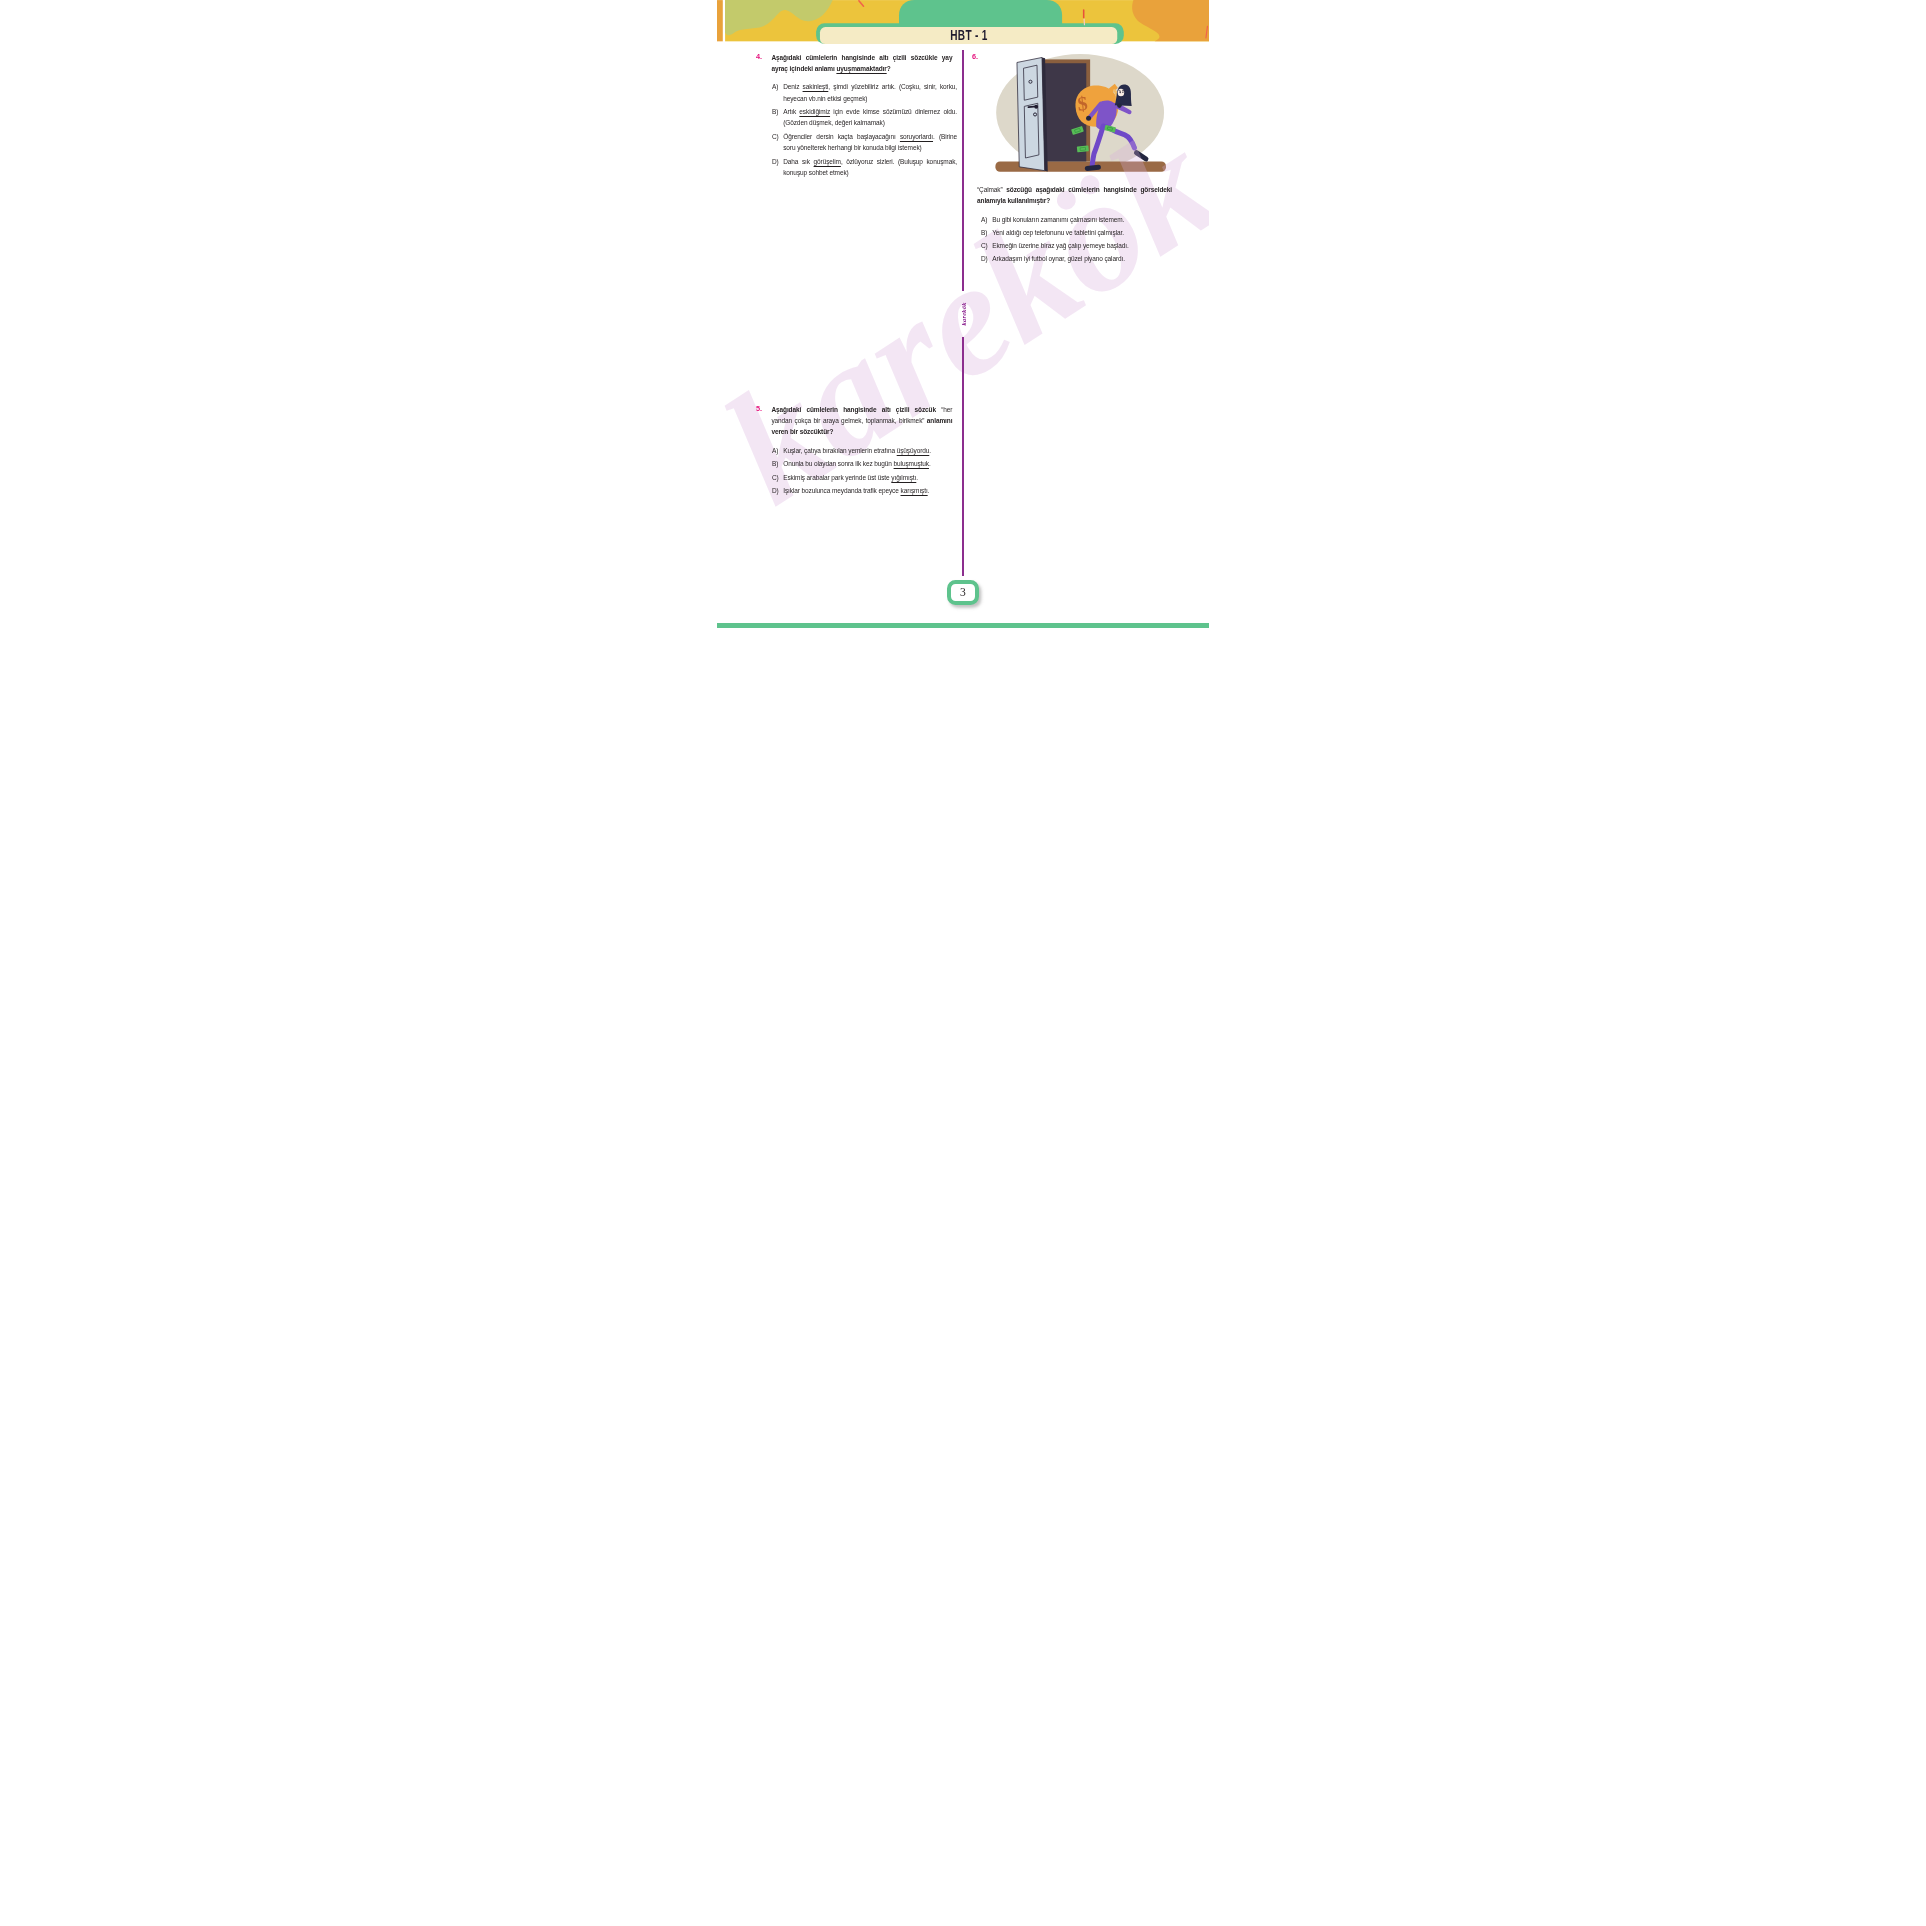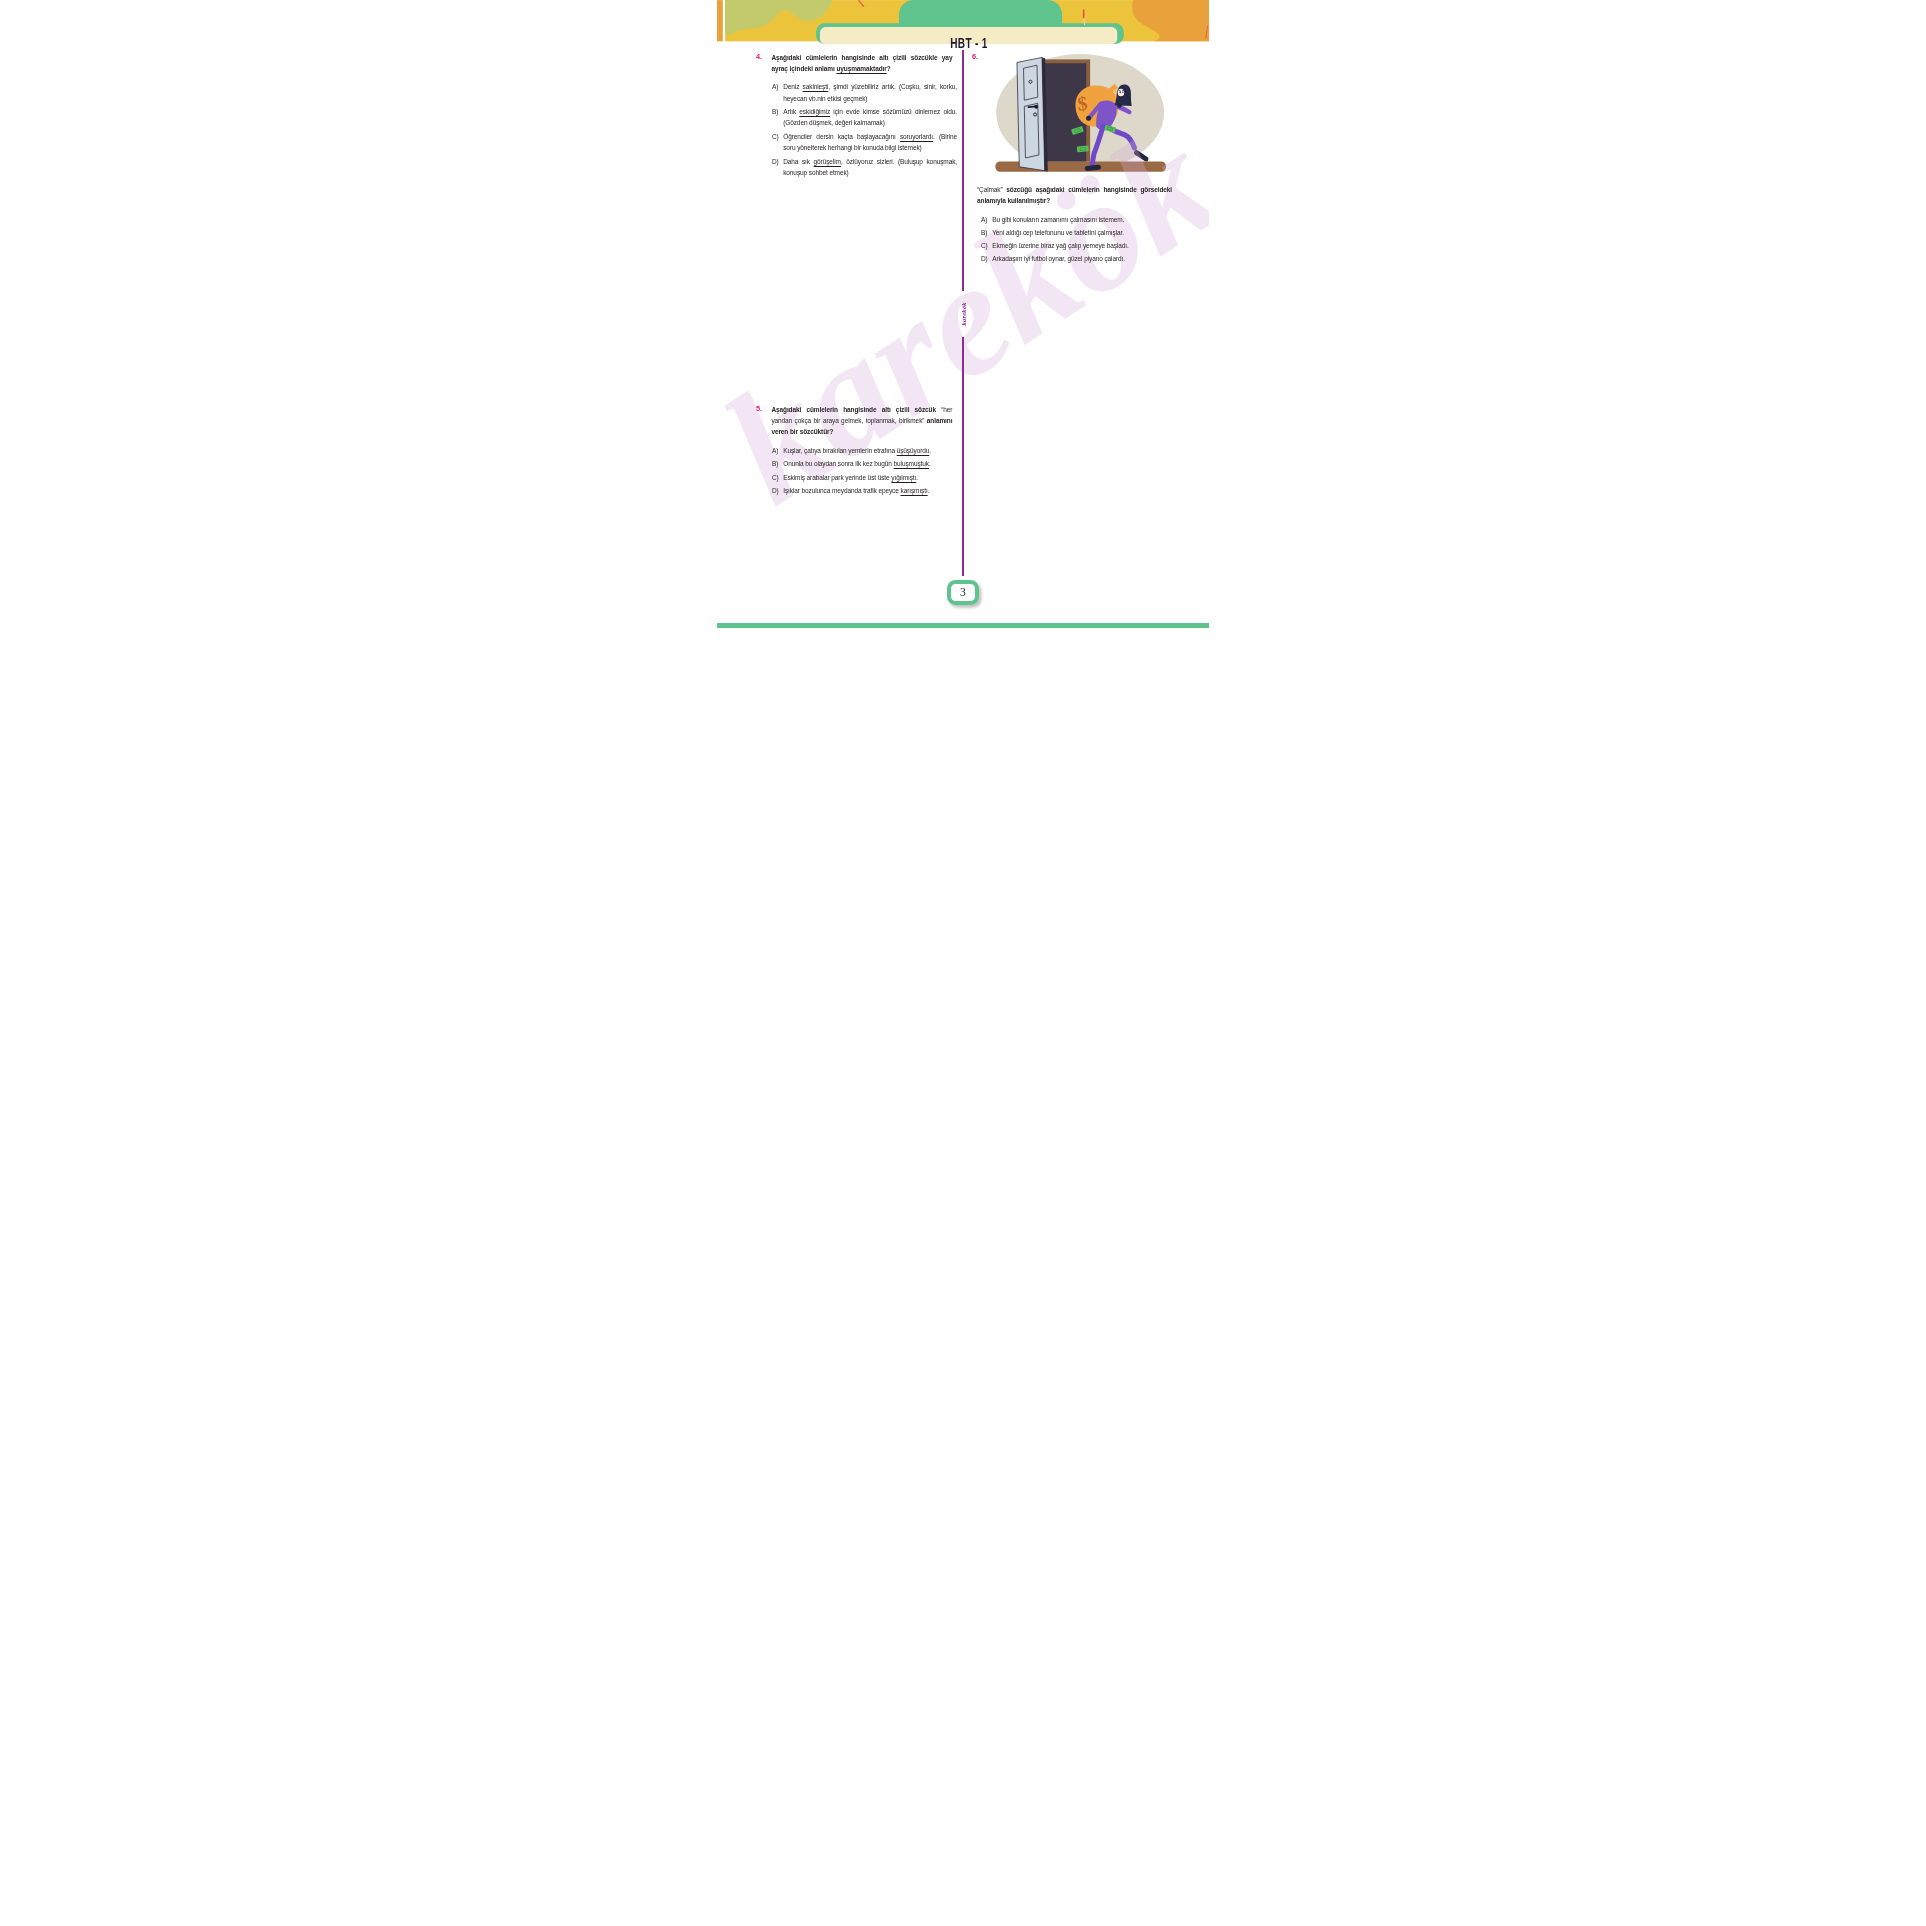--- a/index.html
+++ b/index.html
@@ -4,21 +4,21 @@
 <style>
   html,body{margin:0;padding:0;background:#ffffff;}
   .page{
     position:relative;width:492px;height:628px;margin:0 auto;
     background:#ffffff;overflow:hidden;
     font-family:"Liberation Sans",sans-serif;color:#231F20;
   }
   
   .header-svg{position:absolute;left:0;top:0;z-index:3;}
   .banner-title{
-    position:absolute;left:103px;top:34px;width:297px;height:17px;
+    position:absolute;left:103px;top:26px;width:297px;height:17px;
     display:flex;align-items:center;justify-content:center;z-index:4;
   }
   .banner-title span{
     font-weight:bold;font-size:14px;letter-spacing:0.4px;color:#1F1B2E;
     transform:scaleX(0.72);transform-origin:center;
     font-family:"Liberation Sans",sans-serif;
   }
   
   .watermark{
     position:absolute;left:-15.4px;top:239px;width:524px;z-index:2;

